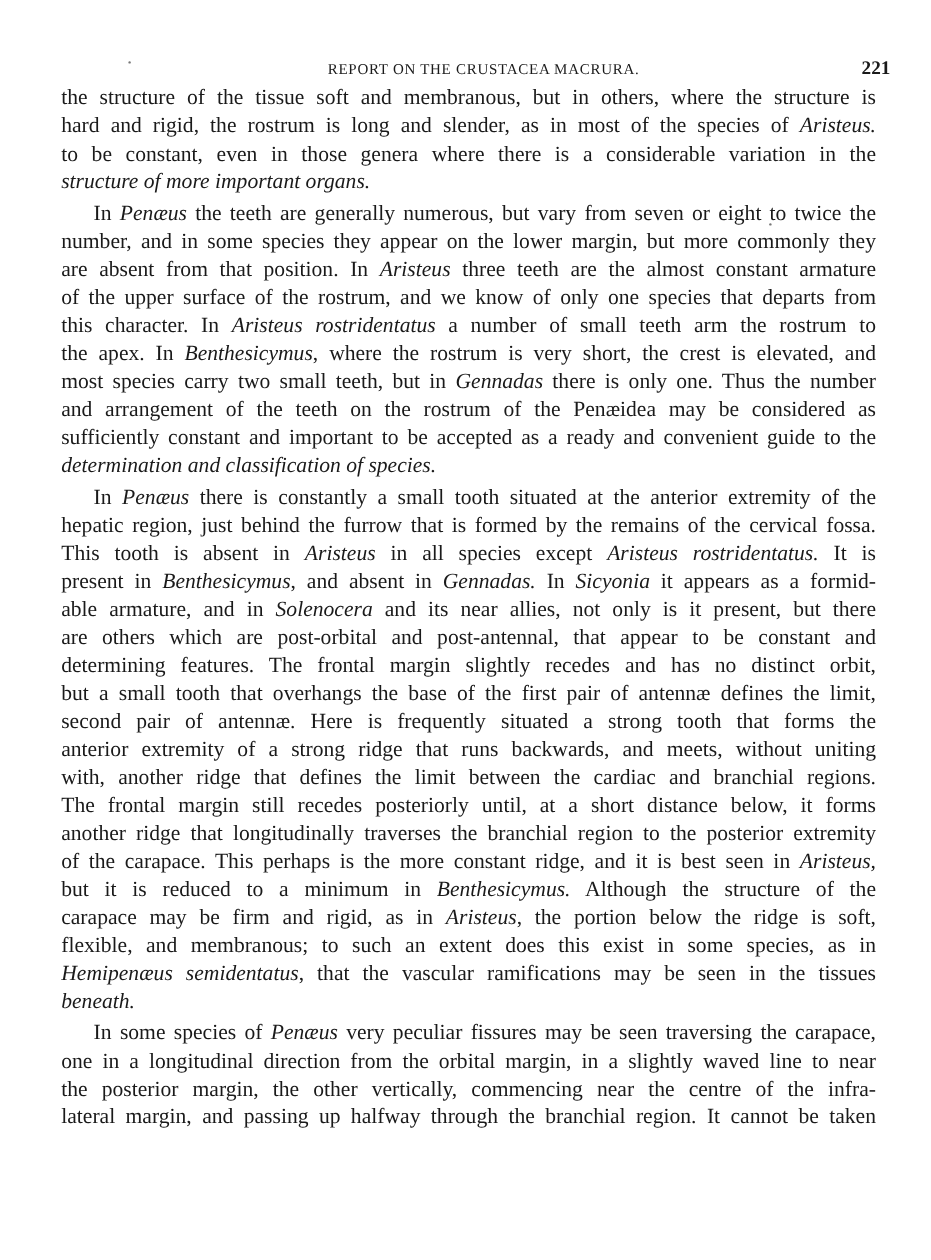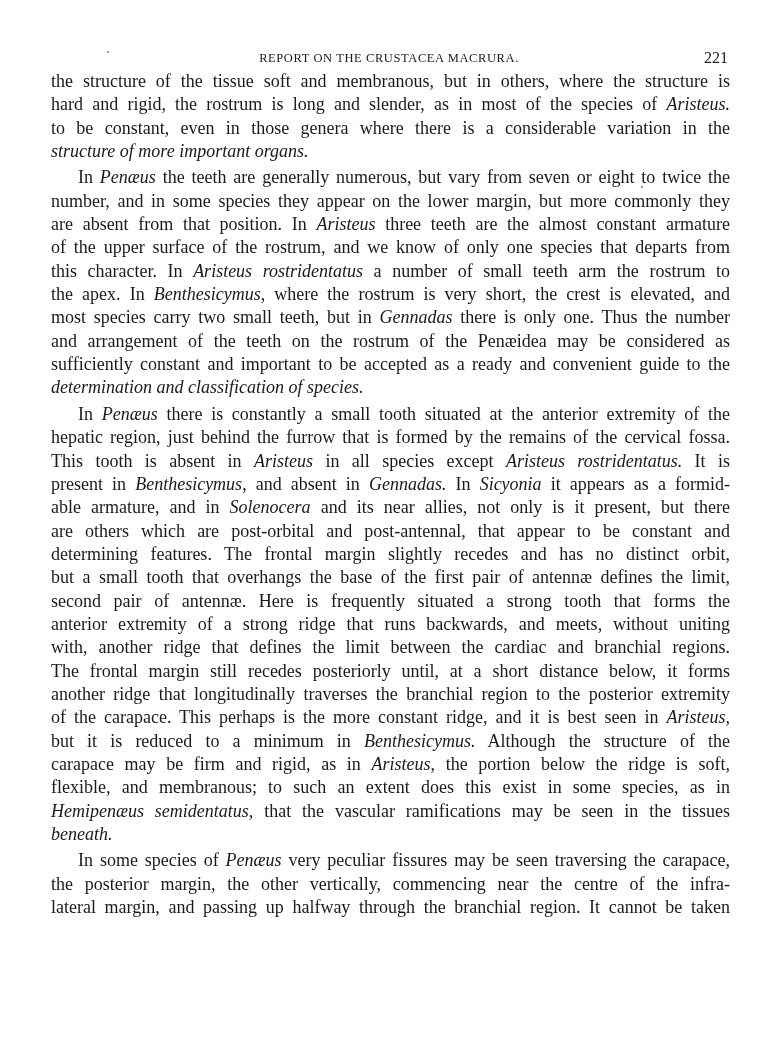--- a/index.html
+++ b/index.html
@@ -3,30 +3,30 @@
 <meta charset="utf-8">
 <style>
   html, body { margin: 0; padding: 0; background: #ffffff; }
   body {
     width: 776px; height: 1050px; position: relative; overflow: hidden;
     font-family: "DejaVu Serif", "Liberation Serif", serif;
     color: #1a1a1a;
   }
   .page { position: absolute; left: 0; top: 0; width: 776px; height: 1050px; }
   .header {
-    position: absolute; top: 49px; left: 50px; width: 678px; height: 20px;
+    position: absolute; top: 49px; left: 64px; width: 678px; height: 20px;
   }
   .running-title {
     position: absolute; left: 0; right: 0; text-align: center;
     font-family: "Liberation Serif", serif; font-size: 12.5px; letter-spacing: 0.6px;
     top: 2px;
   }
   .page-number {
     position: absolute; right: 0; top: 0;
-    font-family: "Liberation Serif", serif; font-size: 16px;
+    font-family: "Liberation Serif", serif; font-size: 16px; font-weight: bold;
   }
   .speck { position: absolute; width: 2px; height: 2px; background: #777; border-radius: 1px; }
   .body-text {
     position: absolute; left: 51px; top: 70px; width: 679px;
     font-family: "Liberation Serif", serif; font-size: 18px;
   }
   .para { margin: 0; }
   .para + .para { margin-top: 3px; }
   .line {
     display: block; height: 23.35px; line-height: 23.35px;
@@ -155,20 +155,23 @@
         </div>
         <div class="line last">
           <span class="justify-wrap"><span>beneath.</span></span>
         </div>
       </div>
       <div class="para">
         <div class="line indent">
           <span class="justify-wrap"><span>In some species of </span><i>Penæus</i><span> very peculiar fissures may be seen traversing the carapace,</span></span>
         </div>
         <div class="line">
+          <span class="justify-wrap"><span>one in a longitudinal direction from the orbital margin, in a slightly waved line to near</span></span>
+        </div>
+        <div class="line">
           <span class="justify-wrap"><span>the posterior margin, the other vertically, commencing near the centre of the infra-</span></span>
         </div>
         <div class="line">
           <span class="justify-wrap"><span>lateral margin, and passing up halfway through the branchial region.  It cannot be taken</span></span>
         </div>
       </div>
     </div>
 </div>
 
 </body></html>

